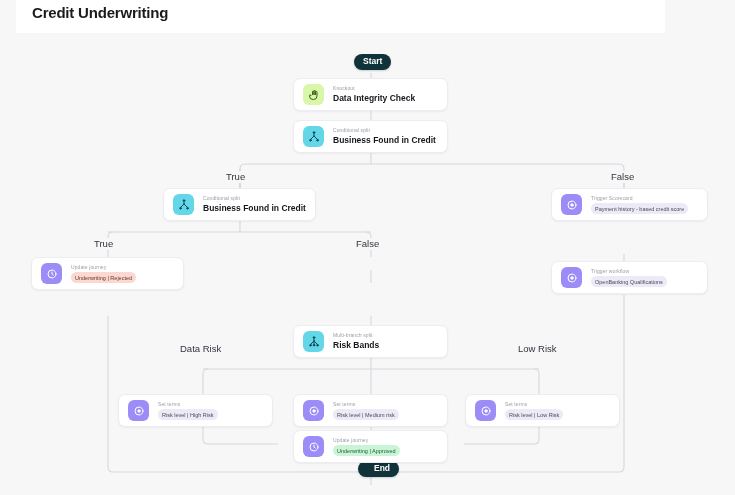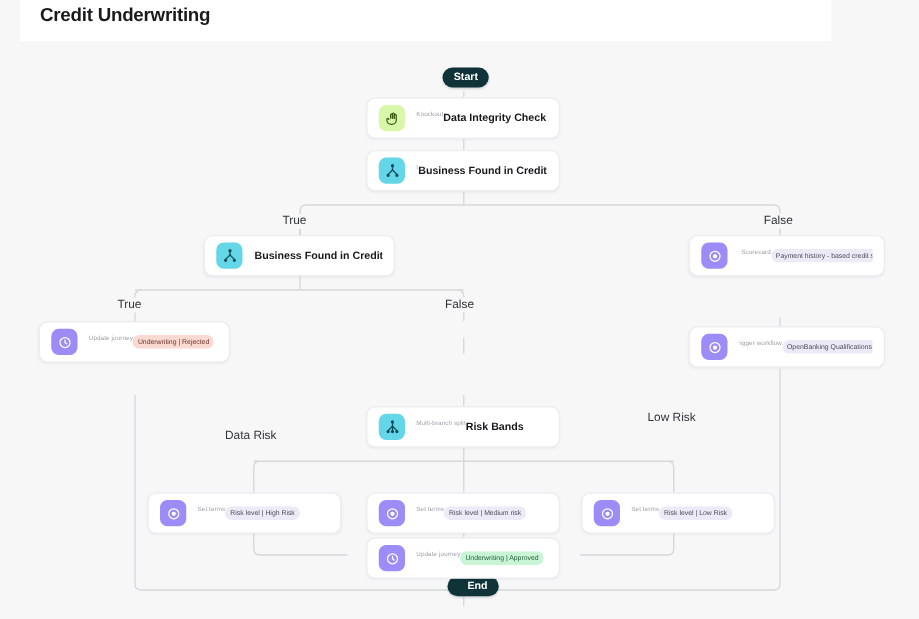--- a/index.html
+++ b/index.html
@@ -69,21 +69,21 @@
     border-radius:6px;
     flex:0 0 auto;
     display:flex;align-items:center;justify-content:center;
     margin-right:9px;
   }
   .node-icon svg{display:block;}
   .ic-knockout{background:#d8f7a8;}
   .ic-split{background:#63d6e8;}
   .ic-action{background:#9b8cf7;}
   .node-body{
-    display:flex;flex-direction:row;justify-content:center;
+    display:flex;flex-direction:column;justify-content:center;
     min-width:0;overflow:hidden;
   }
   .node-kicker{
     font-size:5px;
     color:#9aa0a8;
     line-height:7px;
     letter-spacing:.1px;
     white-space:nowrap;
     margin-bottom:1px;
   }
@@ -213,21 +213,21 @@
 
   <div class="terminal" style="left:354px;top:21px;">Start</div>
   <div class="terminal" style="left:358px;top:428px;padding-left:16px;">End</div>
 
   <div class="branch-label" style="left:221px;top:138px;">True</div>
   <div class="branch-label" style="left:606px;top:138px;">False</div>
   <div class="branch-label" style="left:89px;top:205px;">True</div>
   <div class="branch-label" style="left:351px;top:205px;">False</div>
   <div class="branch-label" style="left:175px;top:310px;">Data Risk</div>
   <div class="branch-label" style="left:337px;top:310px;">Medium Risk</div>
-  <div class="branch-label" style="left:513px;top:296px;">Low Risk</div>
+  <div class="branch-label" style="left:513px;top:310px;">Low Risk</div>
 
   <div class="node" style="left:293px;top:45px;width:155px;height:33px;">
     <span class="node-icon ic-knockout">
       <svg width="12" height="12" viewBox="0 0 24 24" fill="none" stroke="#3d5c12" stroke-width="2" stroke-linecap="round" stroke-linejoin="round">
         <path d="M9 11V5.5a1.5 1.5 0 0 1 3 0V11"></path>
         <path d="M12 11V4.5a1.5 1.5 0 0 1 3 0V11"></path>
         <path d="M15 11V6.5a1.5 1.5 0 0 1 3 0V14a7 7 0 0 1-7 7h-1a7 7 0 0 1-7-7v-1a1.5 1.5 0 0 1 3 0"></path>
       </svg>
     </span>
     <span class="node-body">

